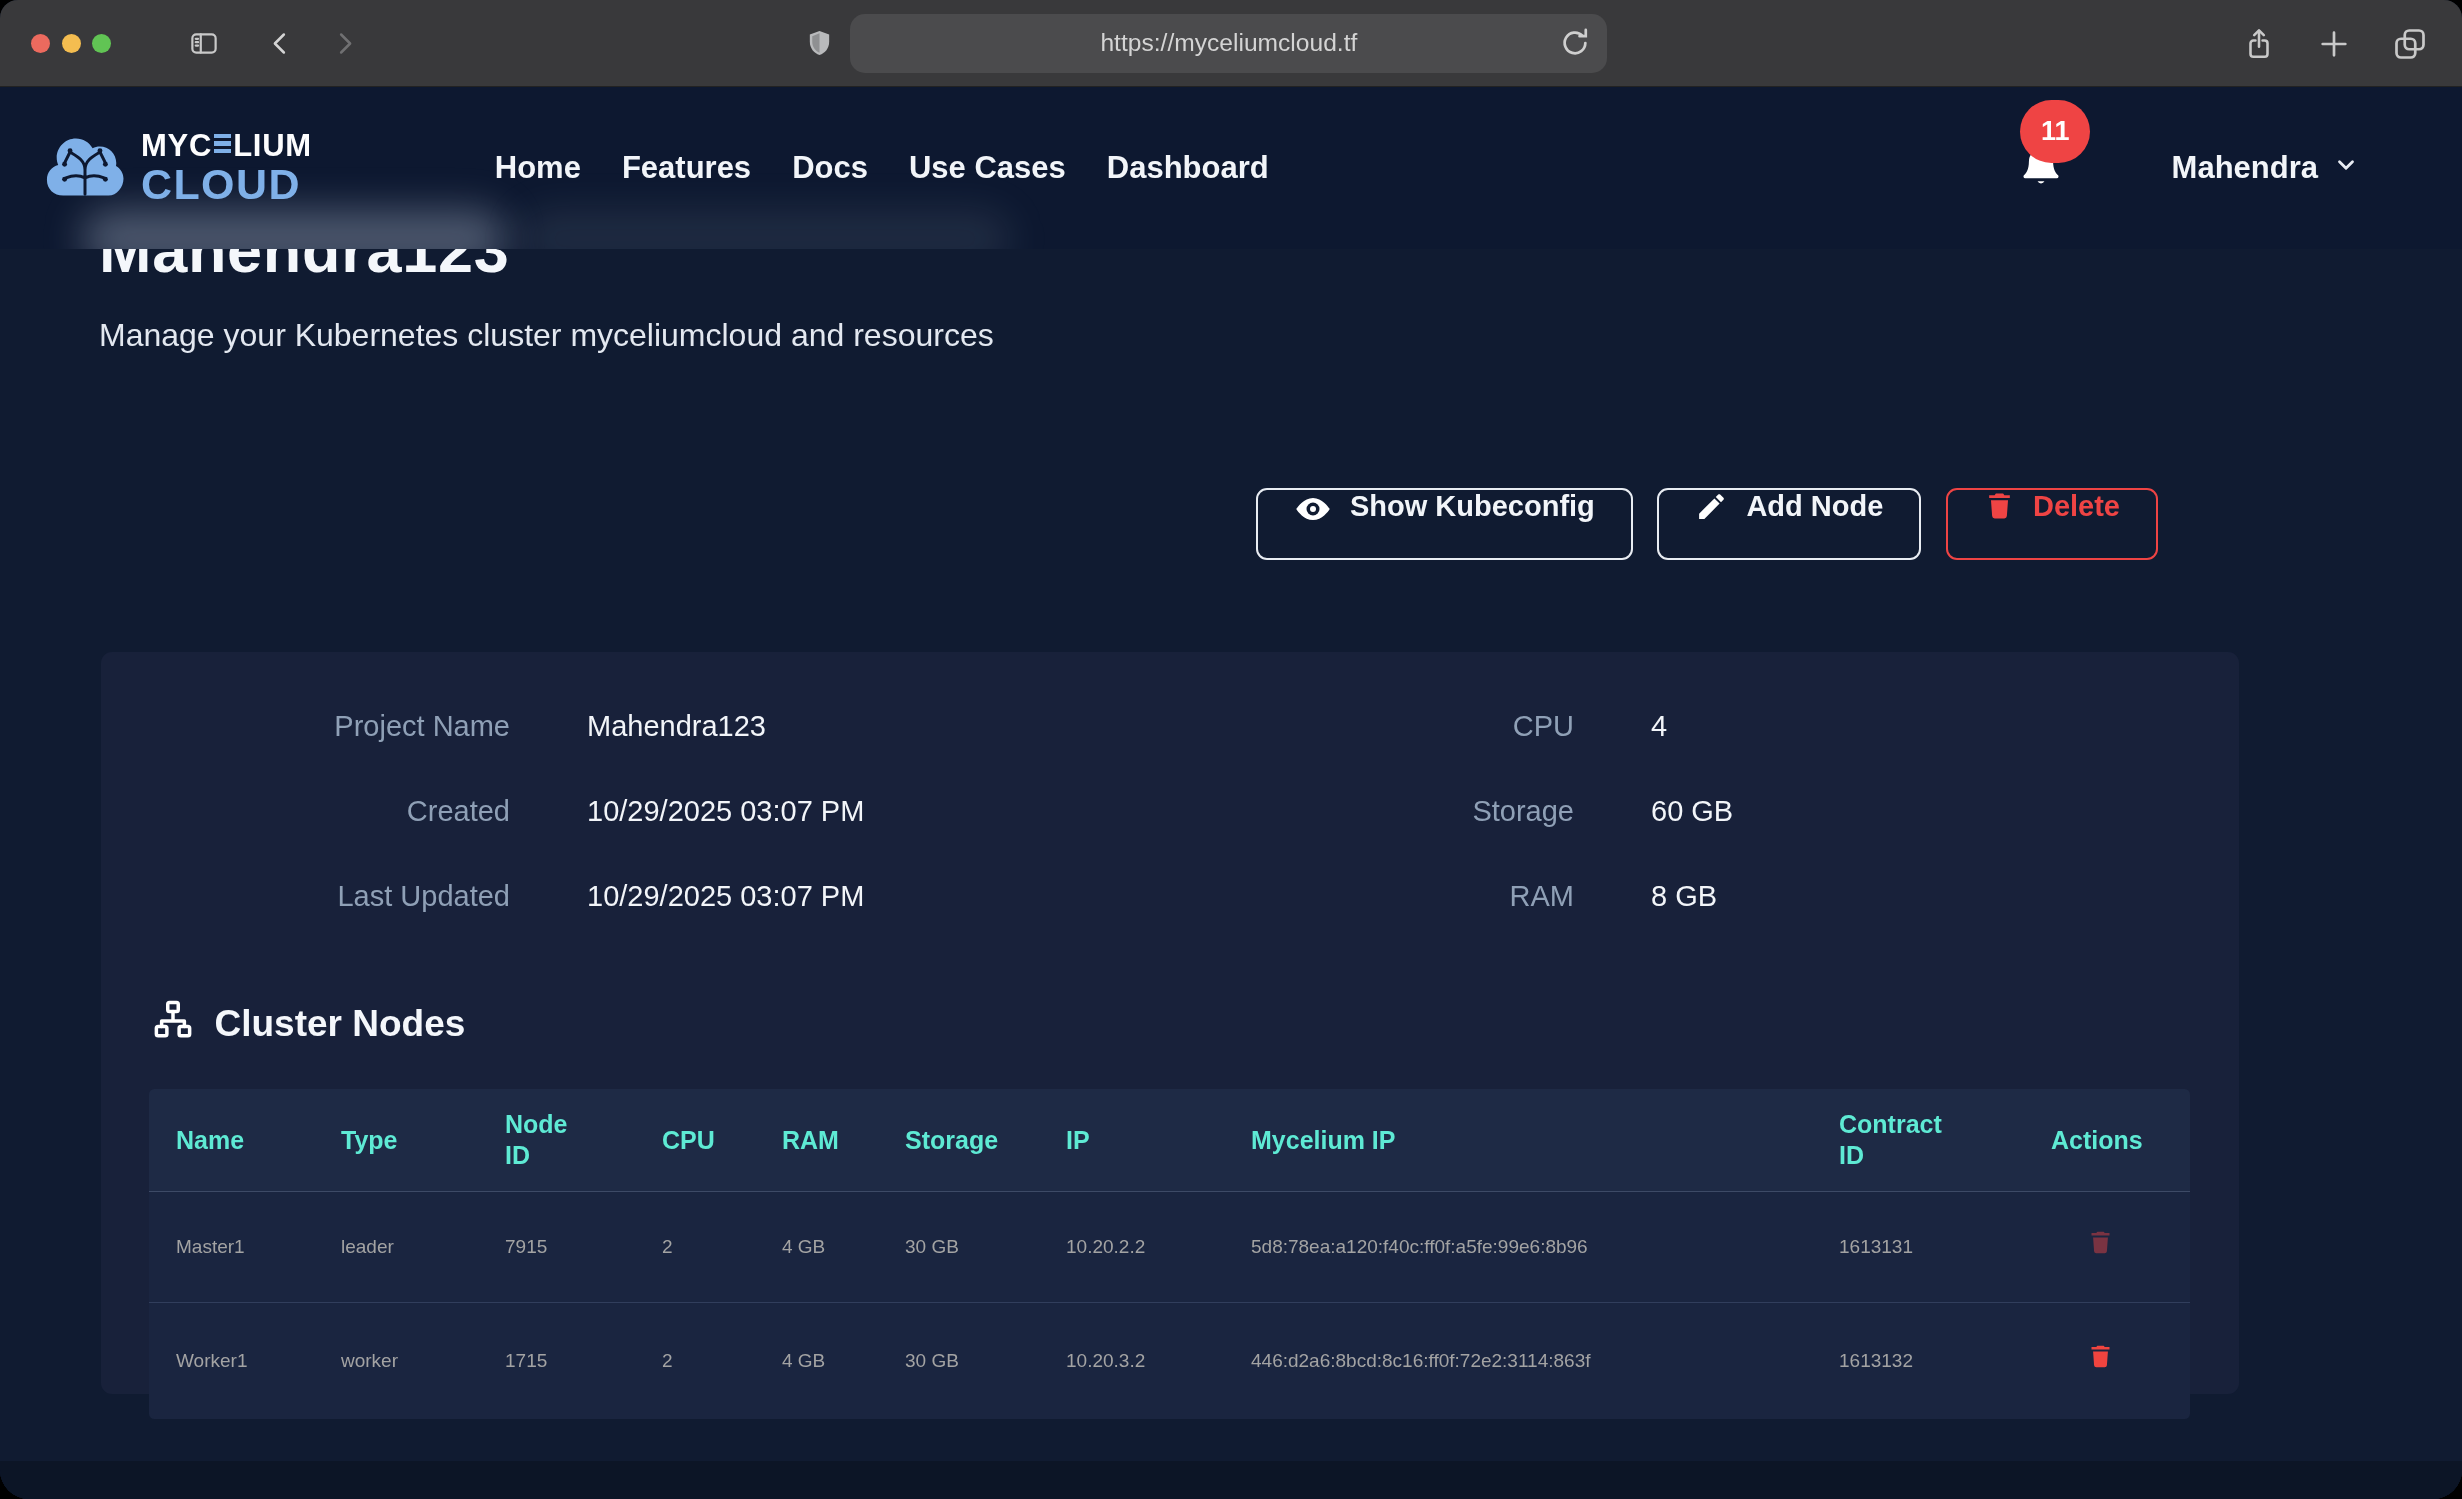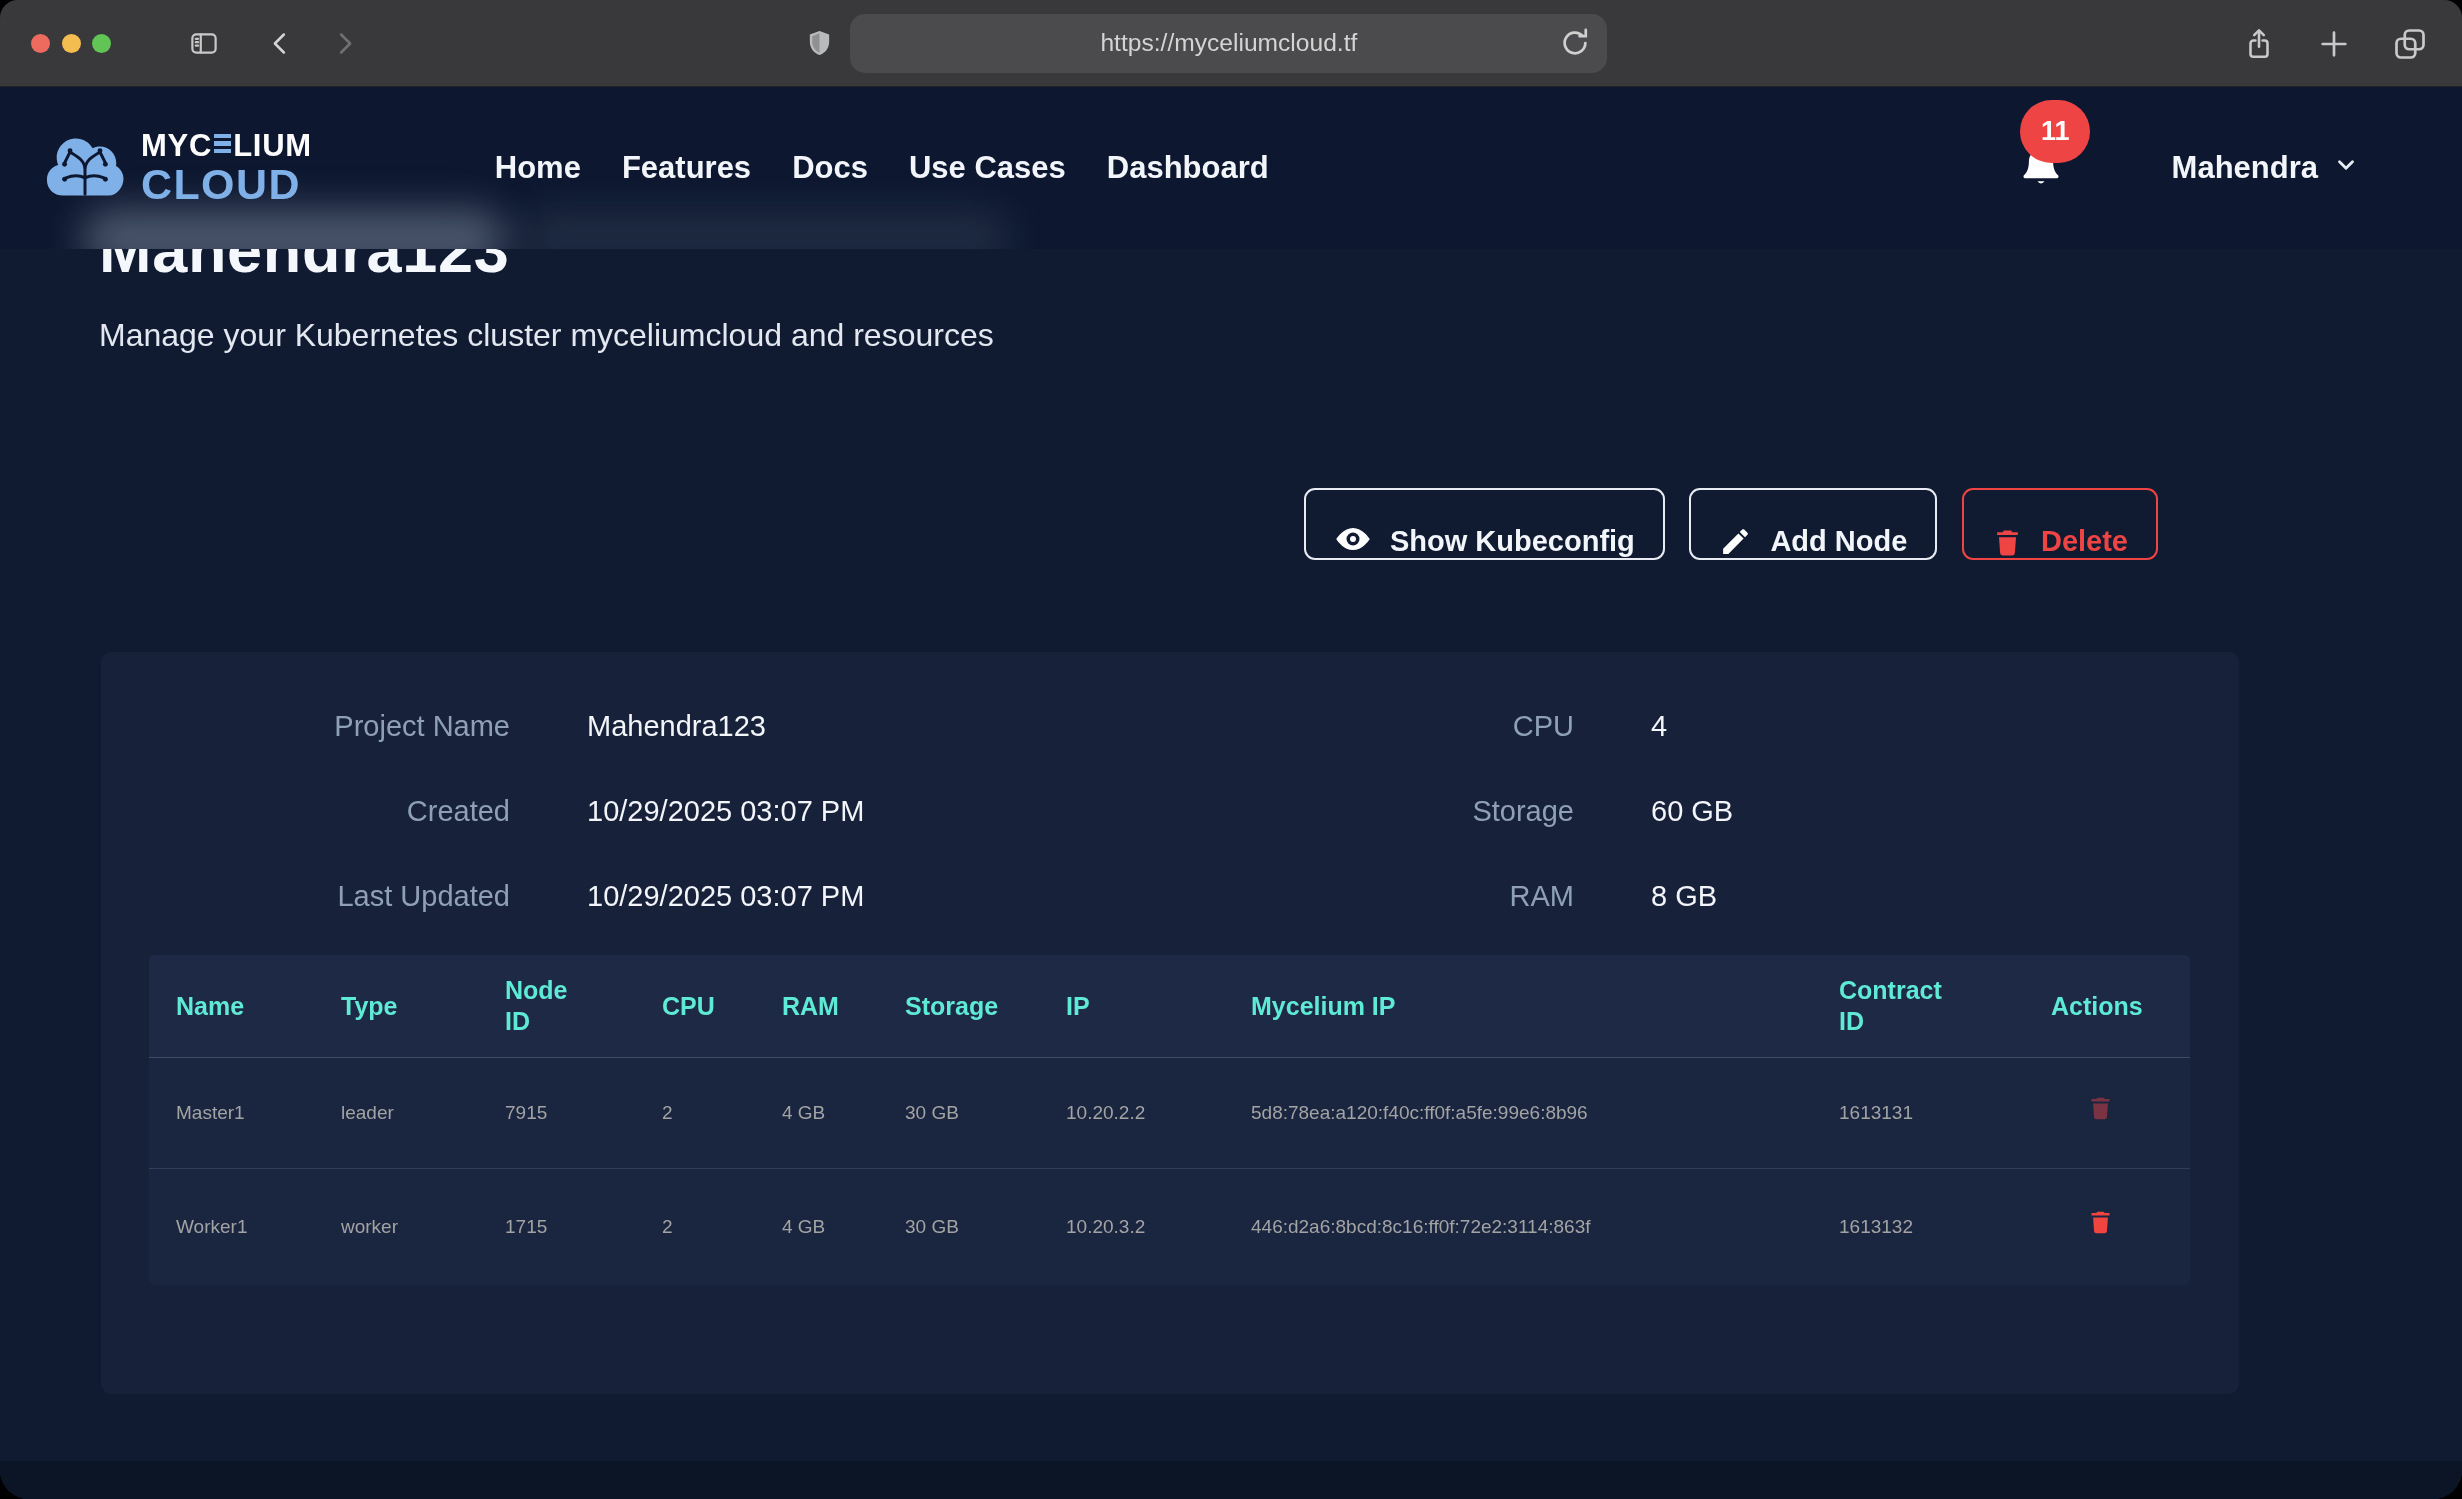--- a/index.html
+++ b/index.html
@@ -53,23 +53,23 @@
     font-size: 31px; font-weight: 700; cursor: pointer; }
 
   
   .content { position: relative; flex: 1; background: #101b31; }
   .title-clip { height: 36px; overflow: hidden; }
   .page-title { margin-left: 99px; color: #f4f7fb; font-size: 63px; line-height: 68px;
     font-weight: 700; letter-spacing: 0.7px; transform: translateY(-33px); }
   .subtitle { margin: 30px 0 0 99px; color: #e3e8f0; font-size: 32px; line-height: 40px; font-weight: 400; }
 
   .actions-row { margin: 133px 304px 0 101px; display: flex; justify-content: flex-end; gap: 24.6px; }
-  .btn { height: 72px; padding: 0 28px; border: 2.1px solid #e8ecf2; border-radius: 11px;
+  .btn { height: 72px; padding: 0 36px; border: 2.1px solid #e8ecf2; border-radius: 11px;
     background: transparent; color: #f2f5f9; font-size: 29px; font-weight: 700;
-    font-family: "Liberation Sans", sans-serif; display: flex; align-items: flex-end; gap: 18px; cursor: pointer; }
+    font-family: "Liberation Sans", sans-serif; display: flex; align-items: flex-start; gap: 18px; cursor: pointer; }
   .btn svg { display: block; }
   .btn.danger { border-color: #ef4444; color: #ef4444; }
 
   
   .panel { margin: 92px 0 0 101px; width: 2138px; height: 742px;
     background: #18213a; border-radius: 11px; padding-top: 55px; }
   .info-grid { display: grid; grid-template-columns: 409px 753px 311px 1fr;
     row-gap: 47px; font-size: 29px; line-height: 38px; }
   .info-label { color: #8fa0b6; text-align: right; }
   .info-value { color: #f2f5f9; font-weight: 500; padding-left: 77px; }
@@ -268,20 +268,31 @@
         <span class="info-value">10/29/2025 03:07 PM</span>
         <span class="info-label">Storage</span>
         <span class="info-value">60 GB</span>
 
         <span class="info-label">Last Updated</span>
         <span class="info-value">10/29/2025 03:07 PM</span>
         <span class="info-label">RAM</span>
         <span class="info-value">8 GB</span>
       </div>
 
+      <div class="nodes-heading">
+        <span>
+          <svg width="42" height="42" viewBox="0 0 24 24" fill="none" stroke="#fff" stroke-width="2" stroke-linecap="round" stroke-linejoin="round">
+            <rect x="9" y="2.5" width="6" height="5.2" rx="1"></rect>
+            <rect x="2.5" y="16.3" width="6" height="5.2" rx="1"></rect>
+            <rect x="15.5" y="16.3" width="6" height="5.2" rx="1"></rect>
+            <path d="M5.5 16.3 v-3.1 h13 v3.1 M12 13.2 V7.7"></path>
+          </svg>
+        </span>
+        <span>Cluster Nodes</span>
+      </div>
 
       <div class="table">
         <div class="tr thead">
           <span class="th">Name</span>
           <span class="th">Type</span>
           <span class="th narrow"><span>Node ID</span></span>
           <span class="th">CPU</span>
           <span class="th">RAM</span>
           <span class="th">Storage</span>
           <span class="th">IP</span>

